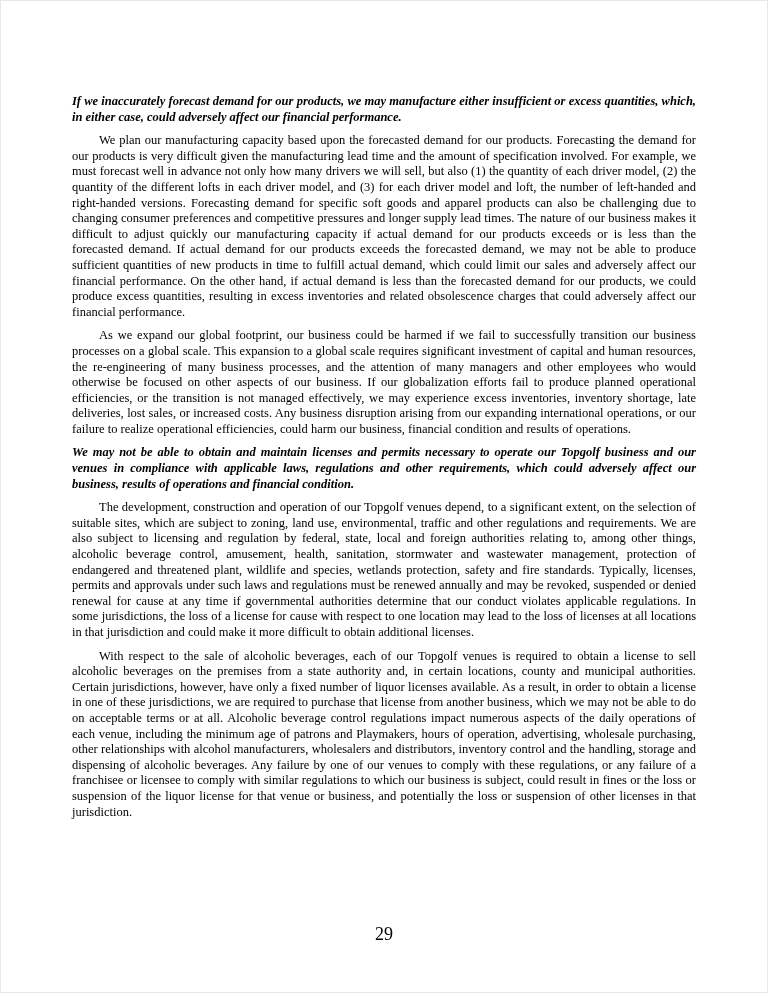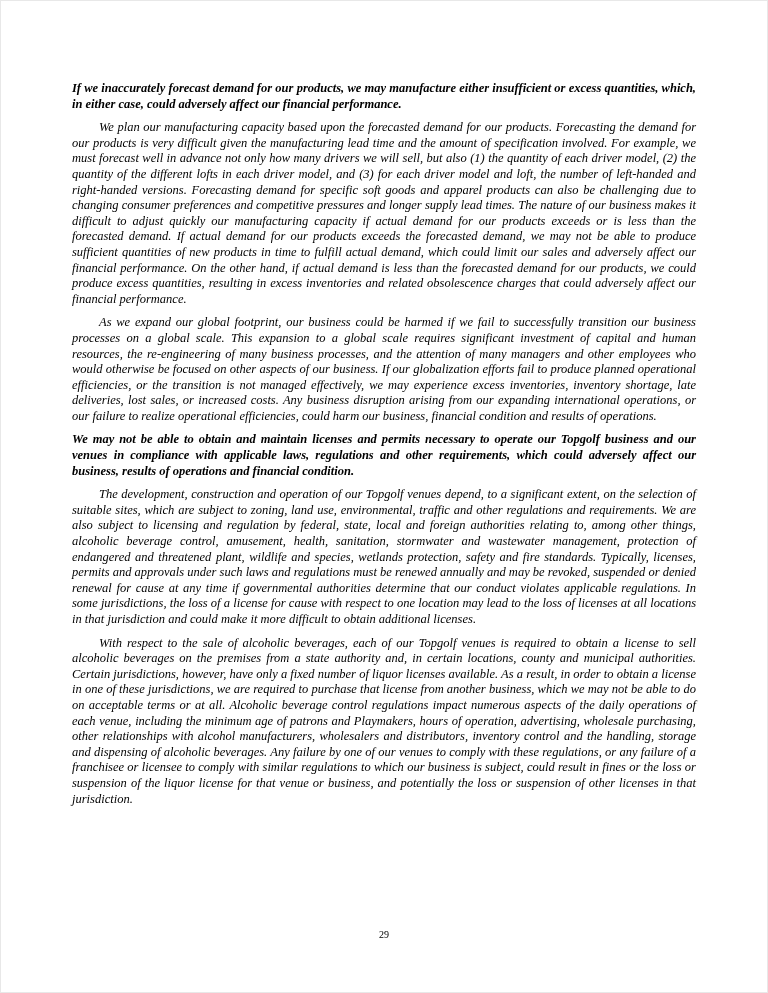--- a/index.html
+++ b/index.html
@@ -25,37 +25,36 @@
   }
   .risk-heading {
     font-size: 12.5px;
     line-height: 15.6px;
     font-weight: bold;
     font-style: italic;
     text-align: justify;
     margin: 8px 0 8px 0;
   }
   .risk-heading:first-child {
-    margin-top: 0;
+    margin-top: 13px;
   }
   .body-paragraph {
     font-size: 12.5px;
     line-height: 15.6px;
     text-align: justify;
     text-indent: 27px;
     margin: 8px 0 8px 0;
-    font-style: italic;
   }
   .page-number {
     position: absolute;
     left: 0;
     right: 0;
     top: 926px;
     text-align: center;
-    font-size: 10px;
+    font-size: 18px;
     line-height: 15.6px;
   }
 </style>
 </head>
 <body>
 
 <div class="page-content">
 
   <h2 class="risk-heading">If we inaccurately forecast demand for our products, we may manufacture either insufficient or excess quantities, which, in either case, could adversely affect our financial performance.</h2>
   <p class="body-paragraph">We plan our manufacturing capacity based upon the forecasted demand for our products. Forecasting the demand for our products is very difficult given the manufacturing lead time and the amount of specification involved. For example, we must forecast well in advance not only how many drivers we will sell, but also (1) the quantity of each driver model, (2) the quantity of the different lofts in each driver model, and (3) for each driver model and loft, the number of left-handed and right-handed versions. Forecasting demand for specific soft goods and apparel products can also be challenging due to changing consumer preferences and competitive pressures and longer supply lead times. The nature of our business makes it difficult to adjust quickly our manufacturing capacity if actual demand for our products exceeds or is less than the forecasted demand. If actual demand for our products exceeds the forecasted demand, we may not be able to produce sufficient quantities of new products in time to fulfill actual demand, which could limit our sales and adversely affect our financial performance. On the other hand, if actual demand is less than the forecasted demand for our products, we could produce excess quantities, resulting in excess inventories and related obsolescence charges that could adversely affect our financial performance.</p>

